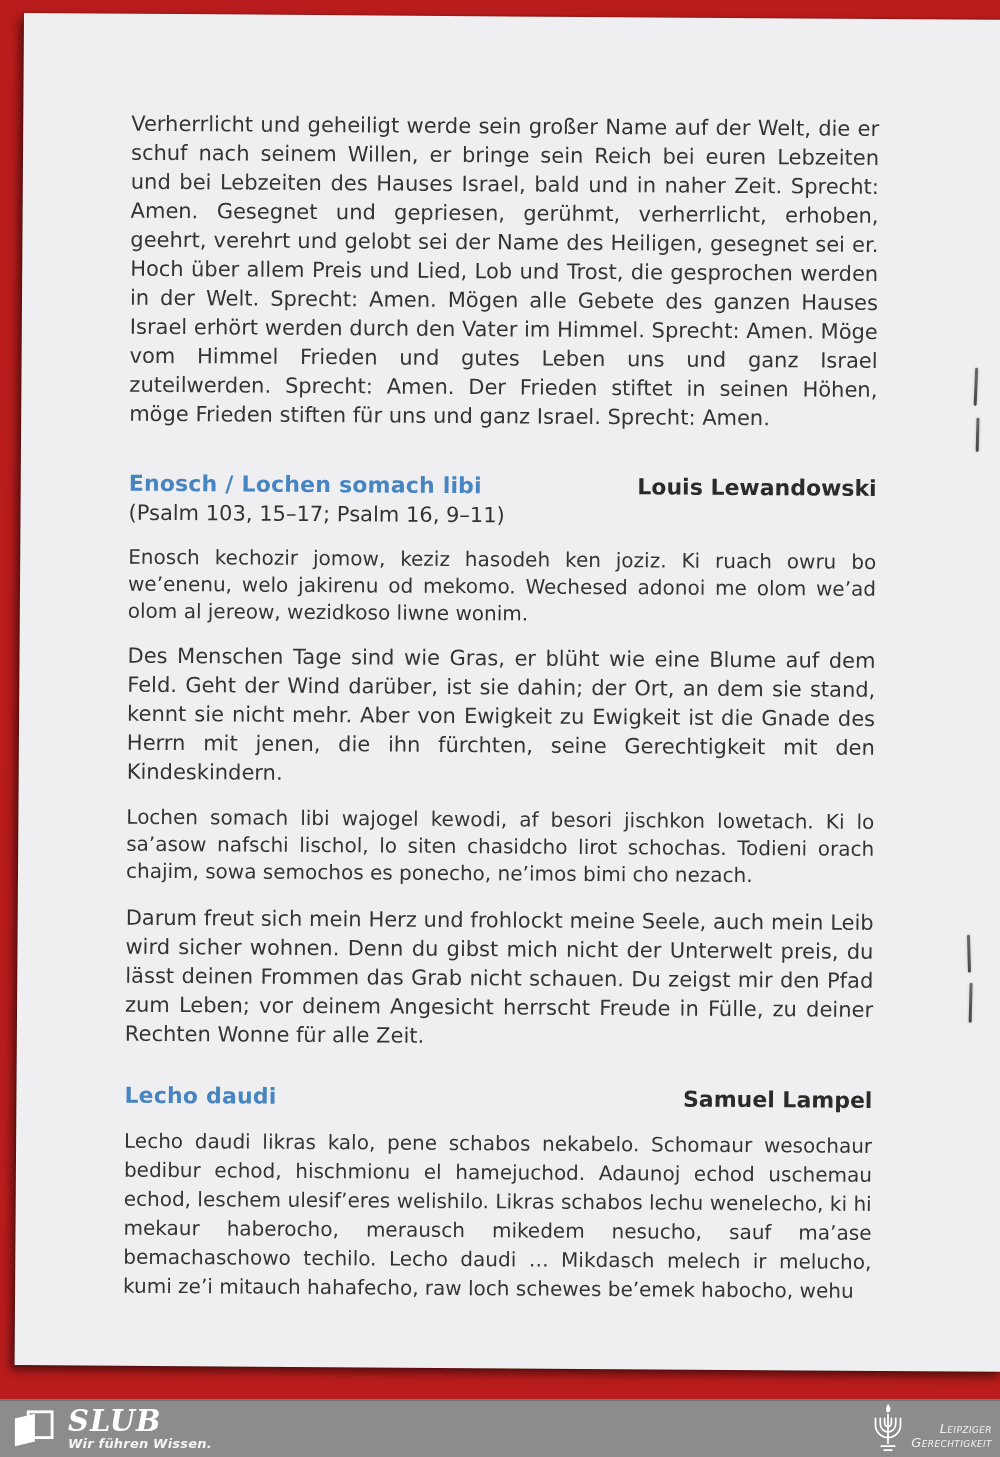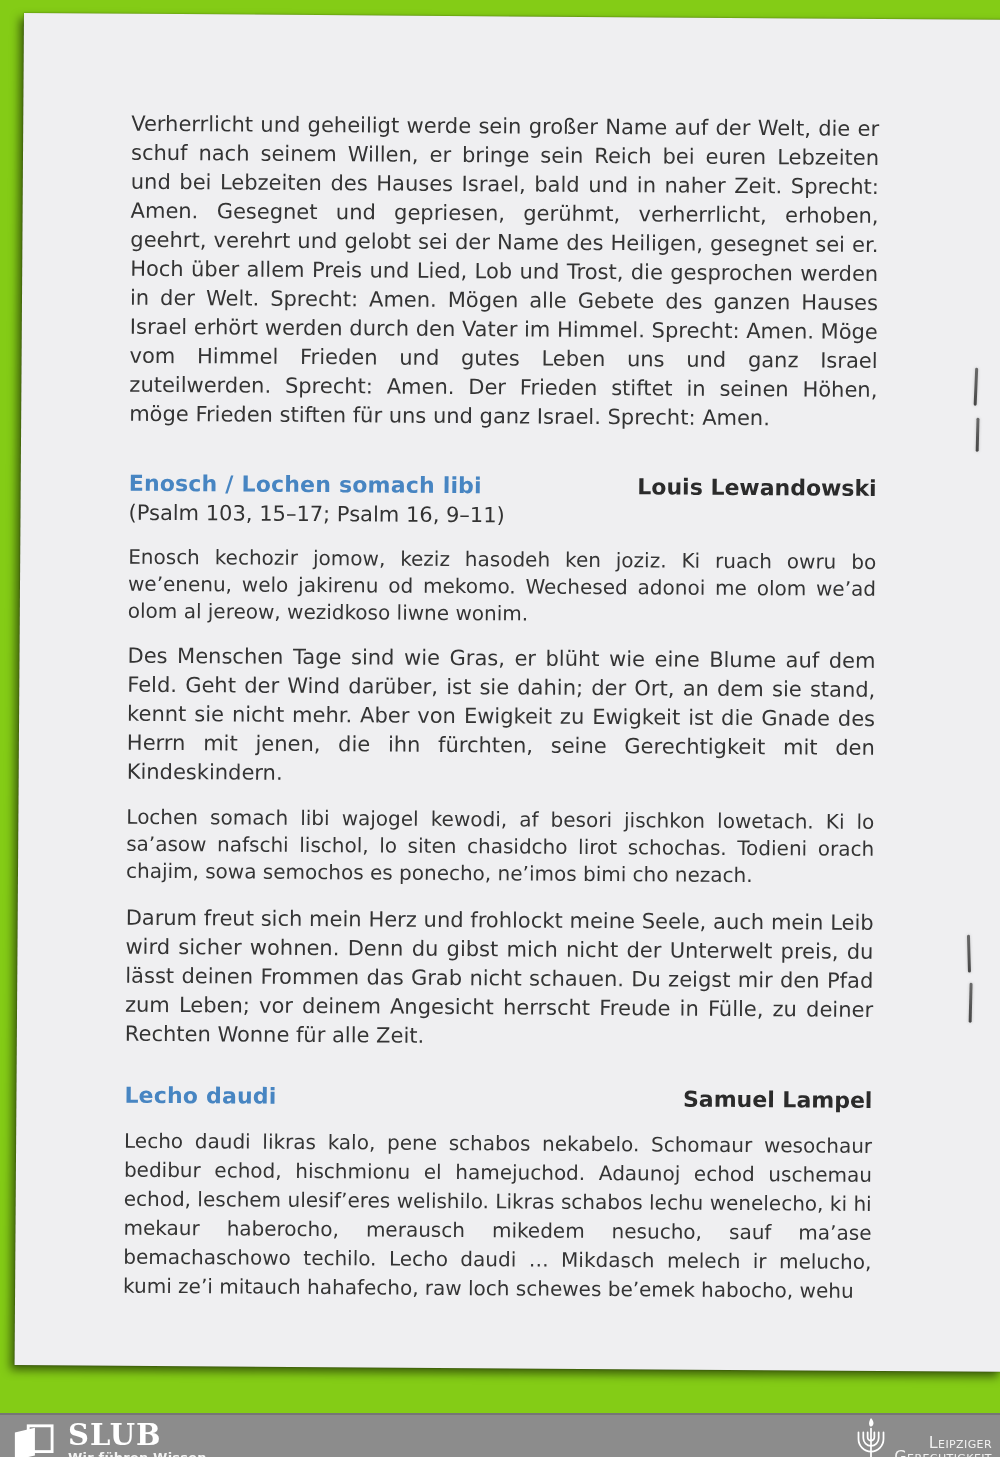--- a/index.html
+++ b/index.html
@@ -5,21 +5,21 @@
   html, body {
     margin: 0; padding: 0;
     width: 1000px; height: 1457px;
     overflow: hidden;
     background: #242124;
     font-family: "DejaVu Sans", sans-serif;
   }
   .scan-bg {
     position: relative;
     width: 1000px; height: 1457px;
-    background: #84cc16;
+    background: #b91c1c;
   }
   
   .page {
     position: absolute;
     left: 24px; top: 13px;
     width: 988px; height: 1352px;
     background: #efeff1;
     transform: rotate(0.4deg);
     transform-origin: 0 0;
     box-shadow: -4px 5px 10px rgba(0,0,0,0.55), 0 0 2px rgba(0,0,0,0.4);
@@ -75,24 +75,25 @@
     box-shadow: 0 0 3px rgba(60,60,60,0.25);
   }
   .staple.s1 { left: 953px; top: 348px; height: 38px; transform: rotate(2deg); }
   .staple.s2 { left: 955px; top: 398px; height: 34px; transform: rotate(1deg); }
   .staple.s3 { left: 950px; top: 915px; height: 38px; transform: rotate(-2deg); }
   .staple.s4 { left: 952px; top: 963px; height: 40px; transform: rotate(1deg); }
   
   .footer {
     position: absolute;
     left: 0; bottom: 0;
-    width: 1000px; height: 44px;
+    width: 1000px; height: 58px;
     background: #8c8c8c;
     border-top: 2px solid #767676;
     box-sizing: border-box;
+    font-style: italic;
   }
   .slub {
     position: absolute;
     left: 12px; top: 5px;
     display: flex;
     align-items: flex-start;
   }
   .slub-icon { margin-top: 3px; }
   .slub-textblock { margin-left: 14px; display: flex; flex-direction: column; }
   .slub-name {
@@ -113,21 +114,21 @@
   .choir {
     position: absolute;
     right: 8px; top: 1px;
     display: flex;
     align-items: center;
   }
   .choir-text {
     text-align: right;
     color: #f2f2f2;
     font-variant: small-caps;
-    font-size: 16px;
+    font-size: 13px;
     line-height: 14px;
     letter-spacing: 0.4px;
     margin-left: 4px;
     margin-top: 14px;
   }
 </style>
 </head>
 <body>
 
 <div class="scan-bg">

